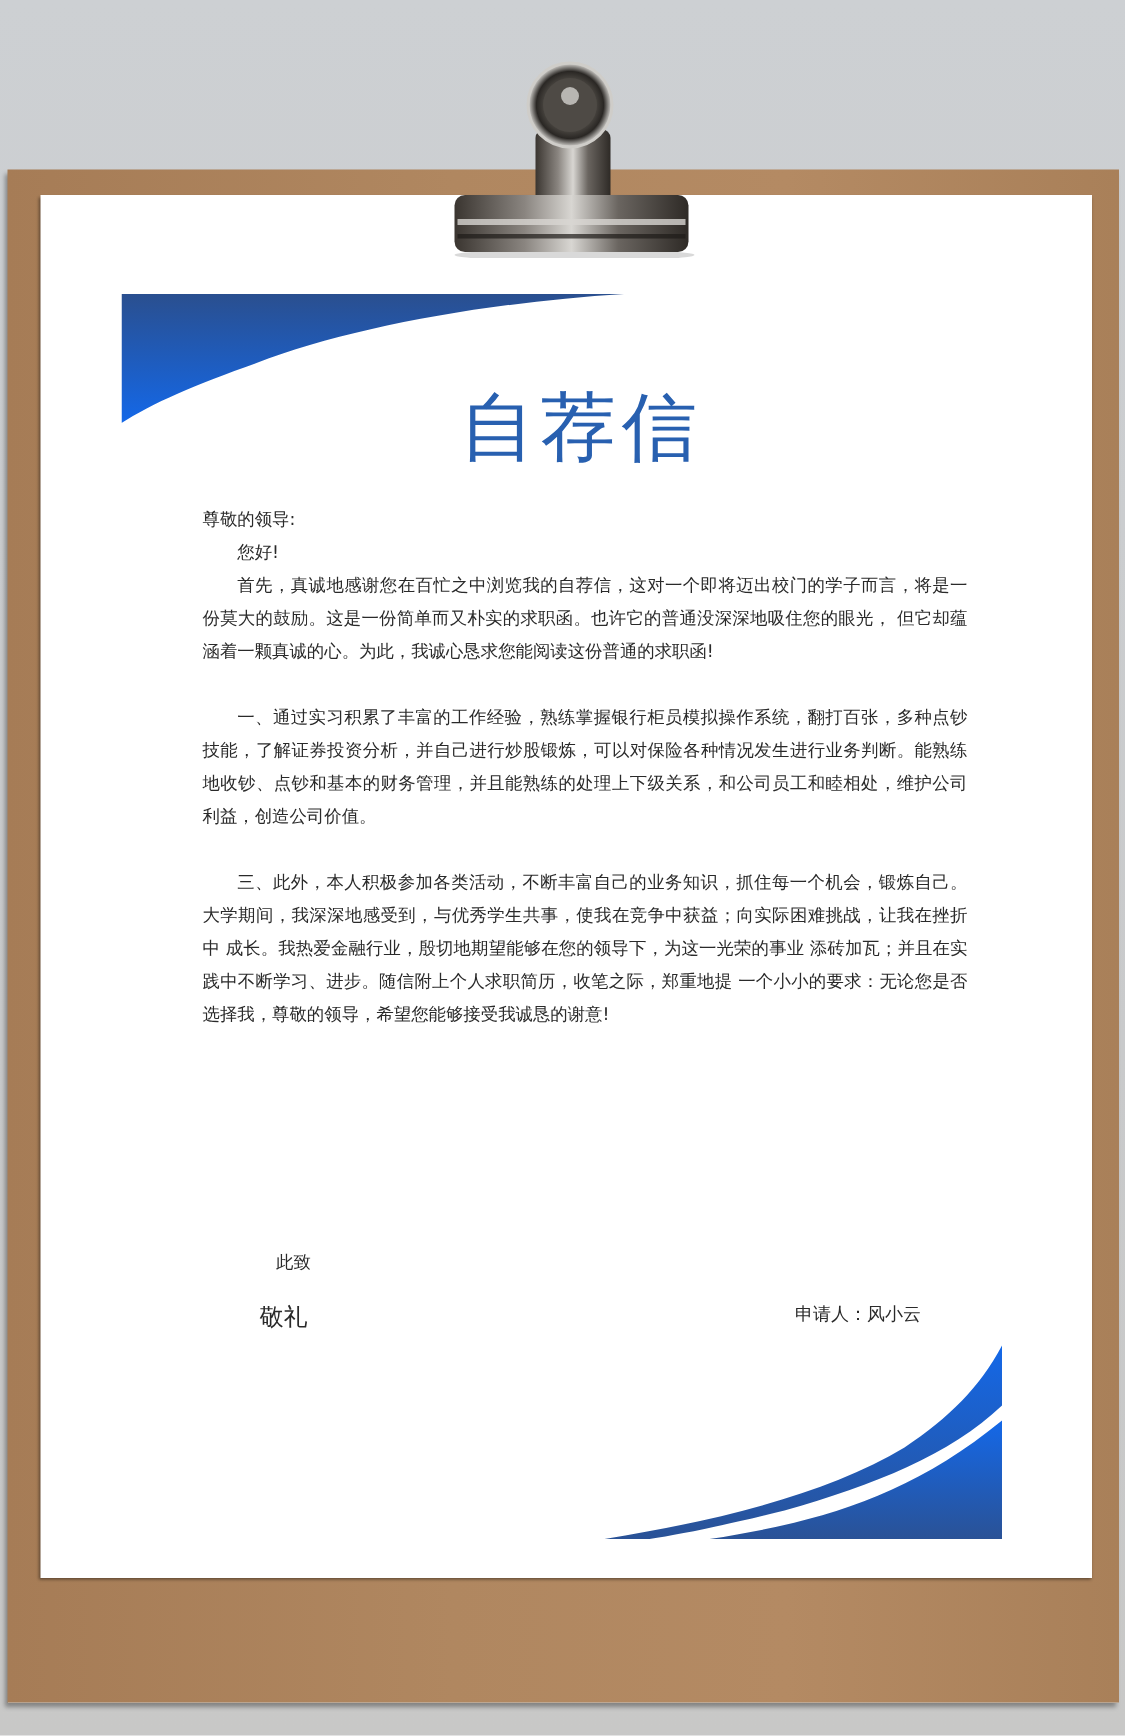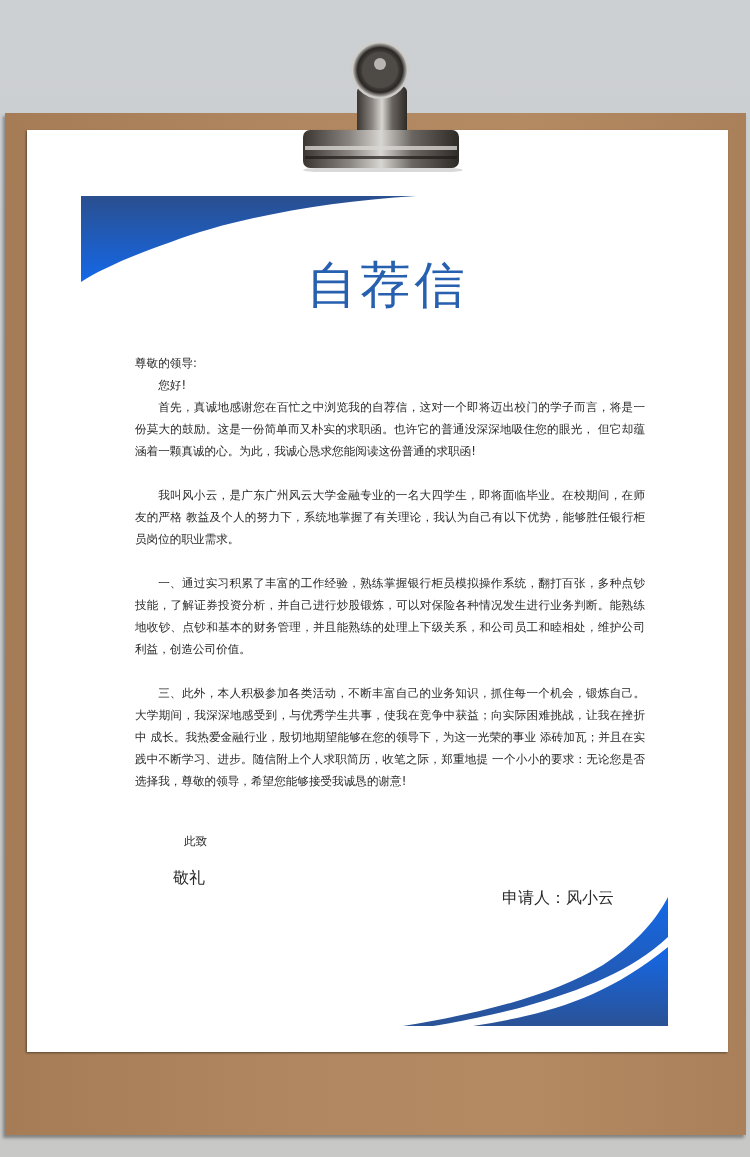--- a/index.html
+++ b/index.html
@@ -20,29 +20,29 @@
     overflow: hidden;
   }
   .swoosh-top { position: absolute; left: 54px; top: 64px; }
   .swoosh-bottom { position: absolute; left: 376px; top: 765px; }
   .title {
     position: absolute; left: 0; right: 0; top: 122px; text-align: center;
     font-size: 50px; letter-spacing: 4px; color: #2860b0;
     font-family: "DejaVu Sans", sans-serif; font-weight: normal; margin-left: 20px;
   }
   .letter {
-    position: absolute; left: 108px; top: 222px; width: 510px;
+    position: absolute; left: 108px; top: 205px; width: 510px;
     font-size: 11.6px; line-height: 22px; color: #2a2a2a;
   }
   .letter p { margin: 0; text-align: justify; }
   .indent { text-indent: 2em; }
   .gap { margin-top: 22px !important; }
   .closing { position: absolute; left: 130px; top: 704px; font-size: 11.6px; color: #2a2a2a; padding-left: 27px; }
   .salute { position: absolute; left: 146px; top: 738px; font-size: 16px; color: #2a2a2a; }
-  .signer { position: absolute; right: 114px; top: 738px; font-size: 16px; color: #2a2a2a; margin-top: 20px; }
+  .signer { position: absolute; right: 114px; top: 738px; font-size: 12px; color: #2a2a2a; }
   .clip { position: absolute; left: 285px; top: 22px; }
 </style>
 </head>
 <body>
 
 <div class="board"></div>
 
 <div class="paper">
   <svg class="swoosh-top" width="340" height="90" viewBox="0 0 340 90">
     <defs>
@@ -53,21 +53,20 @@
     </defs>
     <path d="M0,2 L335,2 C240,8 150,25 90,48 C50,62 20,75 0,88 Z" fill="url(#gTop)"></path>
   </svg>
 
   <div class="title">自荐信</div>
 
   <div class="letter">
     <p>尊敬的领导:</p>
     <p class="indent">您好!</p>
     <p class="indent">首先，真诚地感谢您在百忙之中浏览我的自荐信，这对一个即将迈出校门的学子而言，将是一份莫大的鼓励。这是一份简单而又朴实的求职函。也许它的普通没深深地吸住您的眼光， 但它却蕴涵着一颗真诚的心。为此，我诚心恳求您能阅读这份普通的求职函!</p>
-    <p class="indent gap">我叫风小云，是广东广州风云大学金融专业的一名大四学生，即将面临毕业。在校期间，在师友的严格 教益及个人的努力下，系统地掌握了有关理论，我认为自己有以下优势，能够胜任银行柜员岗位的职业需求。</p>
     <p class="indent gap">一、通过实习积累了丰富的工作经验，熟练掌握银行柜员模拟操作系统，翻打百张，多种点钞技能，了解证券投资分析，并自己进行炒股锻炼，可以对保险各种情况发生进行业务判断。能熟练地收钞、点钞和基本的财务管理，并且能熟练的处理上下级关系，和公司员工和睦相处，维护公司利益，创造公司价值。</p>
     <p class="indent gap">三、此外，本人积极参加各类活动，不断丰富自己的业务知识，抓住每一个机会，锻炼自己。大学期间，我深深地感受到，与优秀学生共事，使我在竞争中获益；向实际困难挑战，让我在挫折中 成长。我热爱金融行业，殷切地期望能够在您的领导下，为这一光荣的事业 添砖加瓦；并且在实践中不断学习、进步。随信附上个人求职简历，收笔之际，郑重地提 一个小小的要求：无论您是否选择我，尊敬的领导，希望您能够接受我诚恳的谢意!</p>
   </div>
 
   <div class="closing">此致</div>
   <div class="salute">敬礼</div>
   <div class="signer">申请人：风小云</div>
 
   <svg class="swoosh-bottom" width="266" height="132" viewBox="0 0 266 132">
     <defs>

